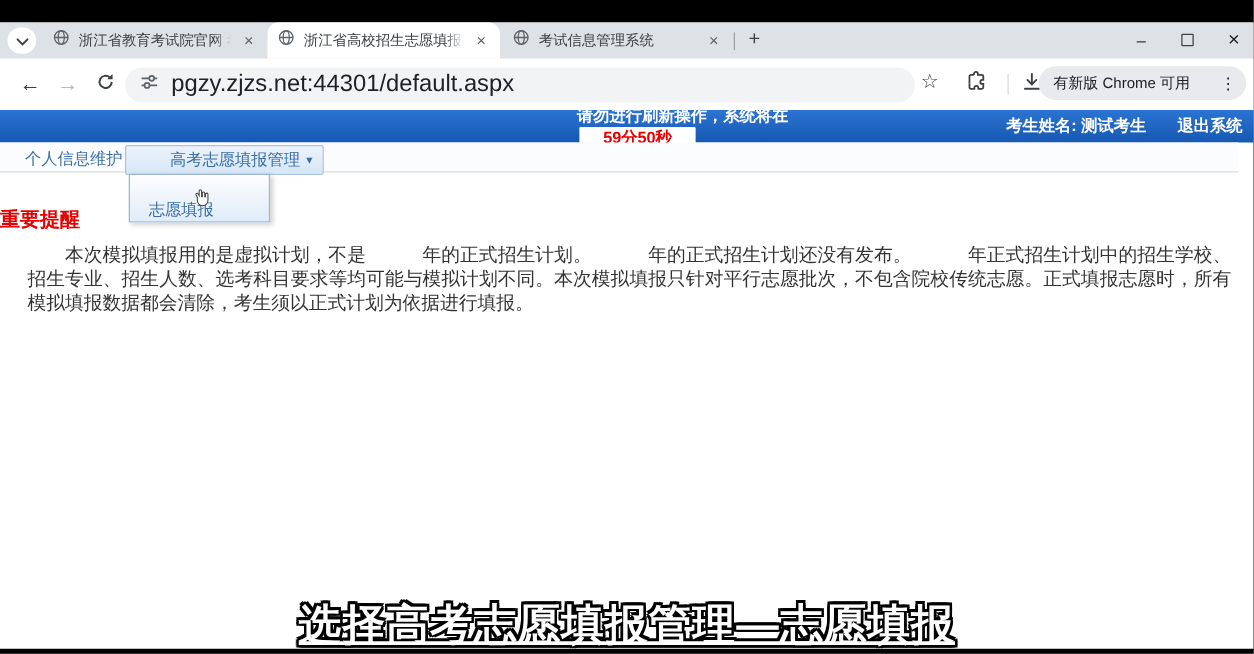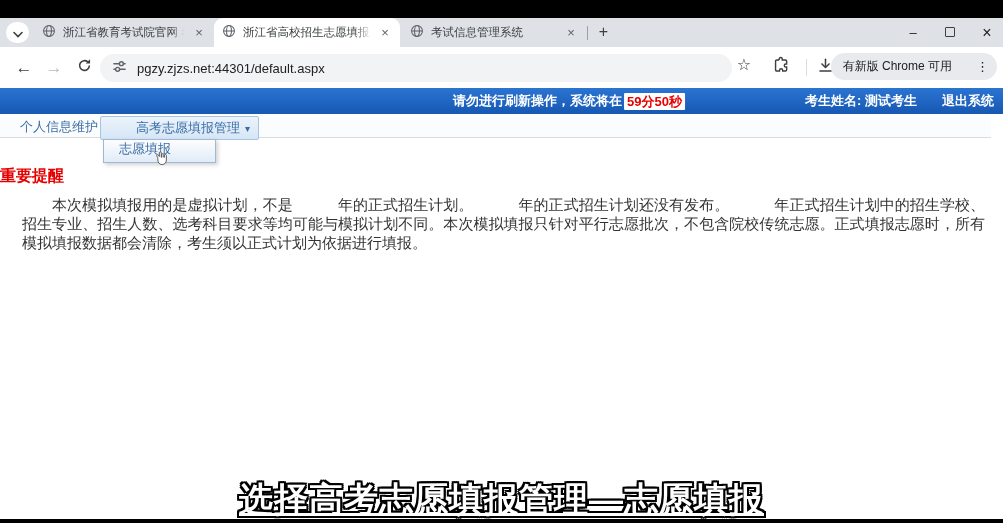--- a/index.html
+++ b/index.html
@@ -29,53 +29,53 @@
 
   
   .toolbar { position:absolute; top:29px; left:0; right:0; height:41px; background:#fff; }
   .nav-ic { position:absolute; top:9px; width:24px; height:24px; display:flex; align-items:center; justify-content:center;
             font-size:17px; color:#3c4043; border-radius:12px; cursor:pointer; }
   .ic-back { left:12px; }
   .ic-fwd  { left:42px; color:#b6b9be; }
   .ic-reload { left:72px; }
   .urlbar { position:absolute; left:100px; top:7px; width:632px; height:28px; border-radius:14px; background:#f1f3f4;
             display:flex; align-items:center; gap:10px; padding:0 12px; cursor:text; }
-  .urlbar .url { font-size:13px; color:#202124; white-space:nowrap; }
+  .urlbar .url { font-size:19px; color:#202124; white-space:nowrap; }
   .tb-right { position:absolute; top:8px; right:0; height:26px; }
   .ic-star { position:absolute; right:252px; top:0; font-size:16px; color:#3c4043; cursor:pointer; }
   .ic-ext  { position:absolute; right:212px; top:1px; cursor:pointer; }
   .tb-sep  { position:absolute; right:196px; top:4px; width:1px; height:17px; background:#dadce0; }
   .ic-dl   { position:absolute; right:168px; top:1px; cursor:pointer; }
   .avatar  { position:absolute; right:132px; top:0; width:23px; height:23px; border-radius:50%;
              background:#f3e6b8; border:3px solid #4b87f0; cursor:pointer; }
   .update-pill { position:absolute; right:6px; top:-2px; height:27px; border-radius:14px; background:#e9eaed;
                  display:flex; align-items:center; gap:24px; padding:0 8px 0 12px; cursor:pointer; }
   .update-pill .lbl { font-size:12px; color:#202124; white-space:nowrap; }
   .update-pill .dots { font-size:13px; color:#202124; }
 
   
   .noticebar { position:absolute; top:70px; left:0; right:0; height:26px;
                background:linear-gradient(180deg,#2b74d2,#1658b2); color:#fff; font-weight:bold; font-size:13px; }
-  .notice-main { position:absolute; top:50%; left:570px; transform:translate(-50%,-50%); white-space:nowrap; display:flex; align-items:center; }
-  .countdown { display:inline-block; background:#fff; color:#e60000; padding:0 3px; margin:0 2px; border-radius:1px; line-height:17px; }
+  .notice-main { position:absolute; top:50%; left:546px; transform:translate(-50%,-50%); white-space:nowrap; display:flex; align-items:flex-start;flex-direction:column; }
+  .countdown { display:inline-block; background:#fff; color:#e60000; padding:0 19px; margin:0 2px; border-radius:1px; line-height:17px; }
   .notice-name { position:absolute; top:50%; right:86px; transform:translateY(-50%); white-space:nowrap; }
   .notice-logout { position:absolute; top:50%; right:9px; transform:translateY(-50%); white-space:nowrap; cursor:pointer; }
 
   
   .menubar { position:absolute; top:96px; left:0; right:12px; height:24px; background:#fbfcfd; border-bottom:1px solid #dcdcdc; }
   .menu-item { position:absolute; top:2px; font-size:13px; color:#3b6ea5; display:flex; align-items:center; gap:5px;
                padding:2px 8px; cursor:pointer; }
   .menu-item .caret { font-size:10px; }
   .mi-1 { left:12px; }
   .mi-2 { left:100px; background:linear-gradient(#ecf3fb,#d6e6f6); border:1px solid #a9c4de; border-radius:2px;padding-left:35px; }
 
   
   .dropdown { position:absolute; left:103px; top:121px; width:113px; z-index:6;
               background:linear-gradient(#fdfdfe,#e0ecf8); border:1px solid #9fb9d4; box-shadow:2px 2px 4px rgba(0,0,0,.18); }
-  .dropdown-item { position:relative; height:22px; display:flex; align-items:flex-start; padding-left:15px;
+  .dropdown-item { position:relative; height:37px; display:flex; align-items:flex-end; padding-left:15px;
                    font-size:13px; color:#3b6ea5; cursor:pointer; }
   .hand-cursor { position:absolute; left:50px; top:10px; width:15px; height:17px; }
 
   
   .page-title { position:absolute; top:148px; left:0; right:0; text-align:left;
                 color:#e60000; font-weight:bold; font-size:16px; }
   .page-paragraph { position:absolute; top:177px; left:22px; right:18px;
                     font-size:15px; line-height:19px; color:#333; text-indent:2em; text-align:justify; }
 
   

